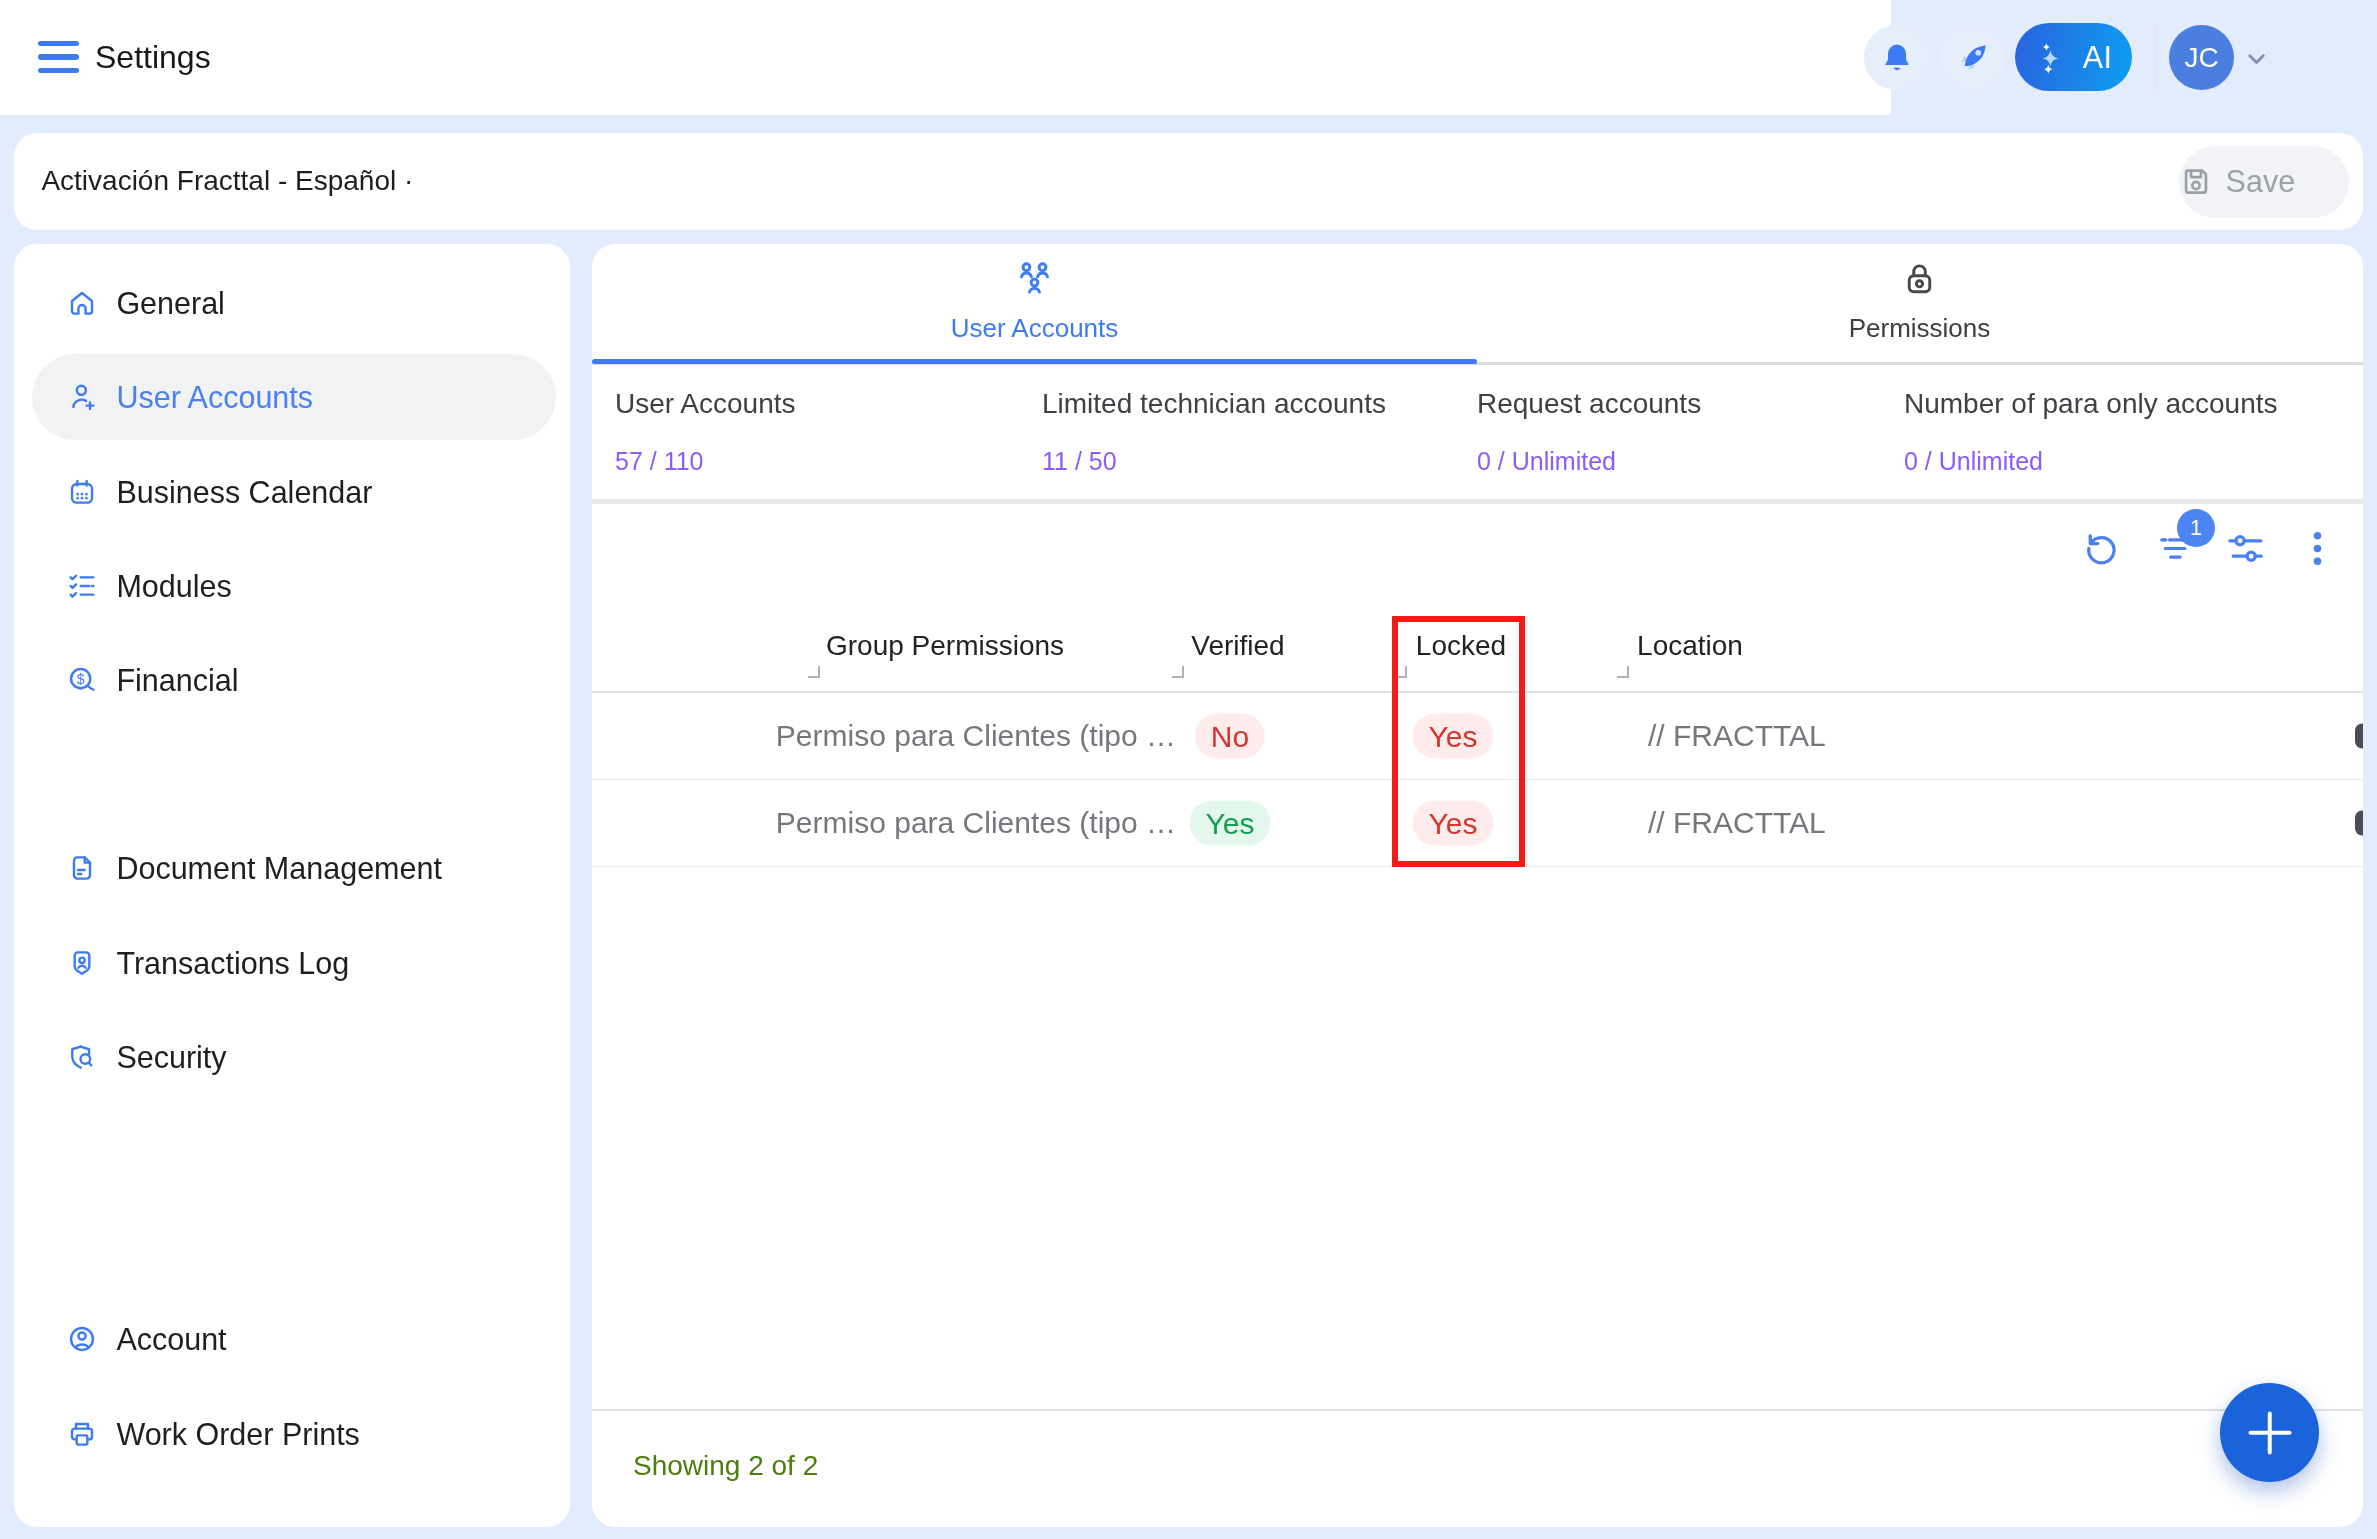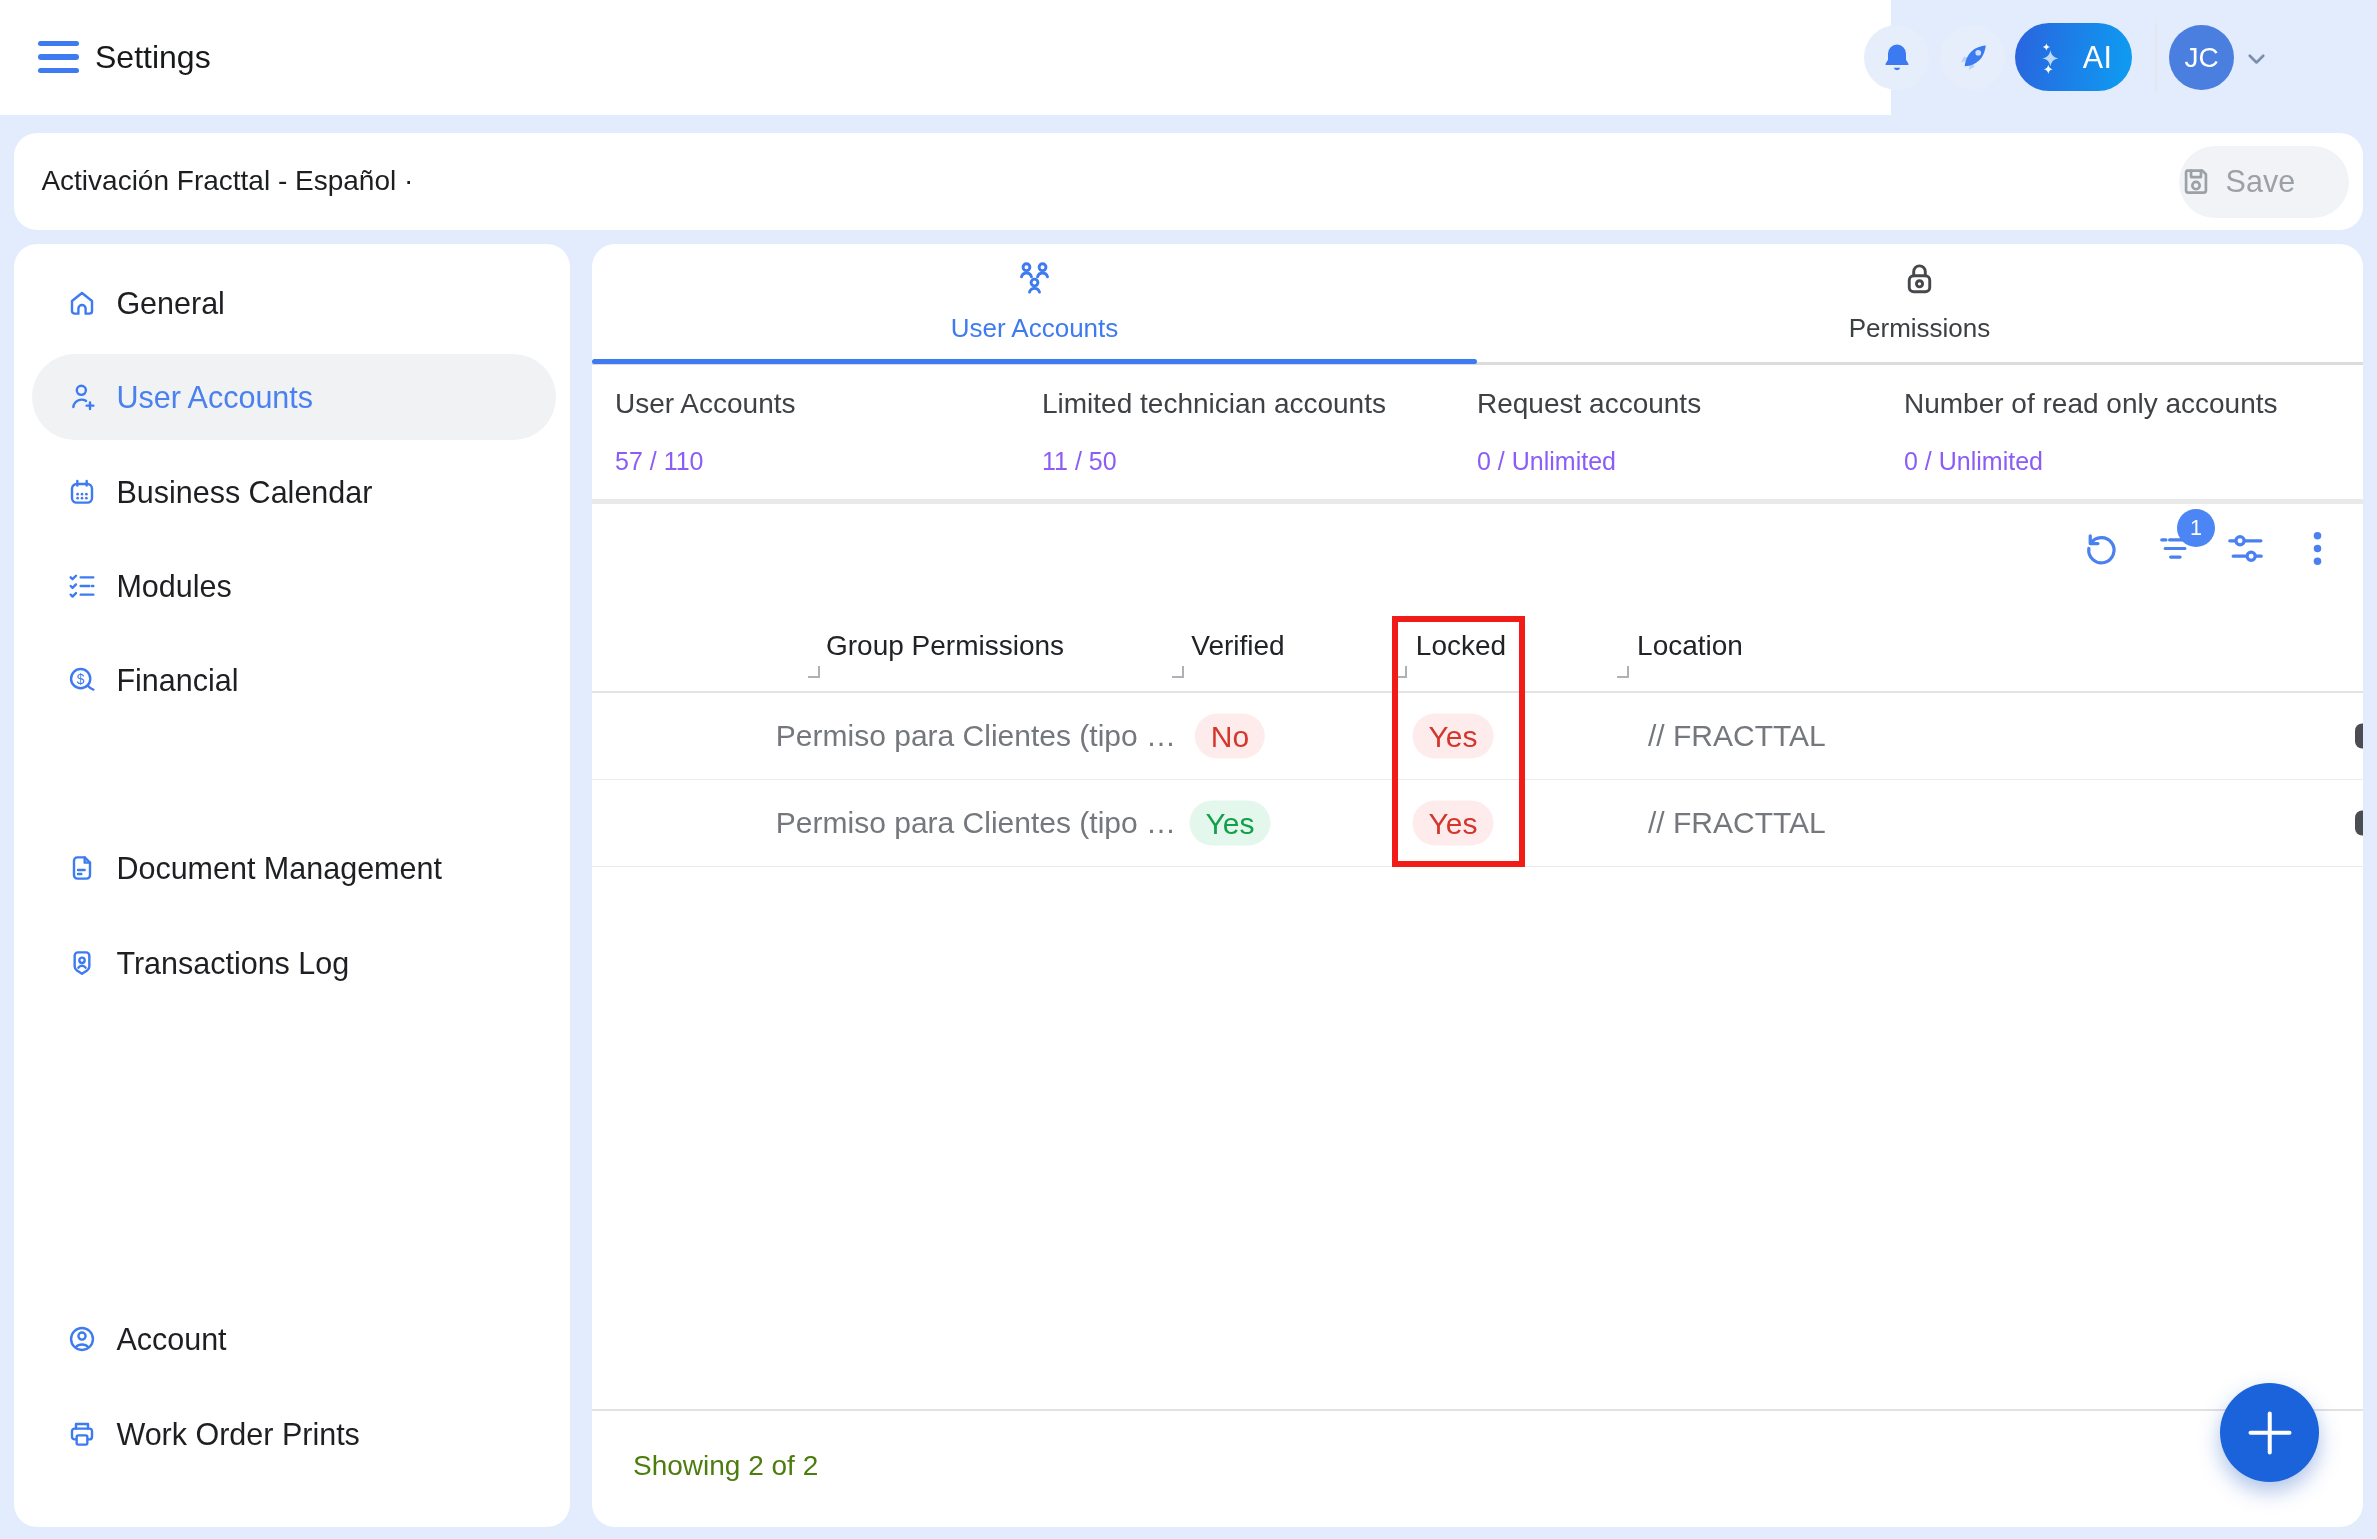--- a/index.html
+++ b/index.html
@@ -227,20 +227,31 @@
     <span class="ic">
       <svg viewBox="0 0 24 24" fill="none" stroke="currentColor" stroke-width="1.8" stroke-linecap="round" stroke-linejoin="round">
         <path d="M6.5 6.5A2.5 2.5 0 0 1 9 4h6a2.5 2.5 0 0 1 2.5 2.5v8.2c0 1.2-.6 2.2-1.7 2.9L12 20l-3.8-2.4c-1.1-.7-1.7-1.7-1.7-2.9z"></path>
         <circle cx="12" cy="10" r="2"></circle>
         <path d="M9.3 15.5a3.2 3.2 0 0 1 5.4 0"></path>
       </svg>
     </span>
     <span class="lbl">Transactions Log</span>
   </div>
 
+  <div class="side-item" style="top:770px;">
+    <span class="ic">
+      <svg viewBox="0 0 24 24" fill="none" stroke="currentColor" stroke-width="1.8" stroke-linecap="round" stroke-linejoin="round">
+        <path d="M11 4.2l-6.3 2v5.6c0 4 2.6 6.4 6.3 8.2"></path>
+        <path d="M11 4.2l6.3 2v3.3"></path>
+        <circle cx="14.5" cy="13.5" r="3.6"></circle>
+        <path d="M17.3 16.5l1.6 1.8"></path>
+      </svg>
+    </span>
+    <span class="lbl">Security</span>
+  </div>
 
 
 
   <div class="side-item" style="top:1052px;">
     <span class="ic">
       <svg viewBox="0 0 24 24" fill="none" stroke="currentColor" stroke-width="1.8" stroke-linecap="round" stroke-linejoin="round">
         <circle cx="12" cy="12" r="8.2"></circle>
         <circle cx="12" cy="9.8" r="2.7"></circle>
         <path d="M7.2 18.2a6.5 6.5 0 0 1 9.6 0"></path>
       </svg>
@@ -295,21 +306,21 @@
   </div>
   <div class="stat" style="left:450px;">
     <div class="s-lbl">Limited technician accounts</div>
     <div class="s-val">11 / 50</div>
   </div>
   <div class="stat" style="left:885px;">
     <div class="s-lbl">Request accounts</div>
     <div class="s-val">0 / Unlimited</div>
   </div>
   <div class="stat" style="left:1312px;">
-    <div class="s-lbl">Number of read only accounts</div>
+    <div class="s-lbl">Number of para only accounts</div>
     <div class="s-val">0 / Unlimited</div>
   </div>
 
   <div id="stats-strip"></div>
 
   <span class="tool-ic" style="left:1489px;">
     <svg viewBox="0 0 24 24" fill="none" stroke="#4a80f0" stroke-width="1.9" stroke-linecap="round" stroke-linejoin="round">
       <path d="M5.4 4.6v4.5h4.5"></path>
       <path d="M5.7 9A7.4 7.4 0 1 1 4.6 12"></path>
     </svg>

